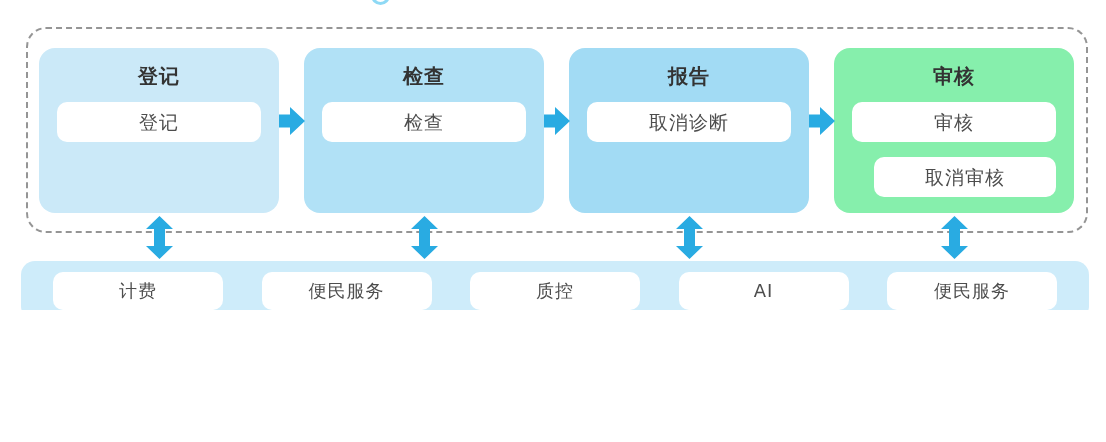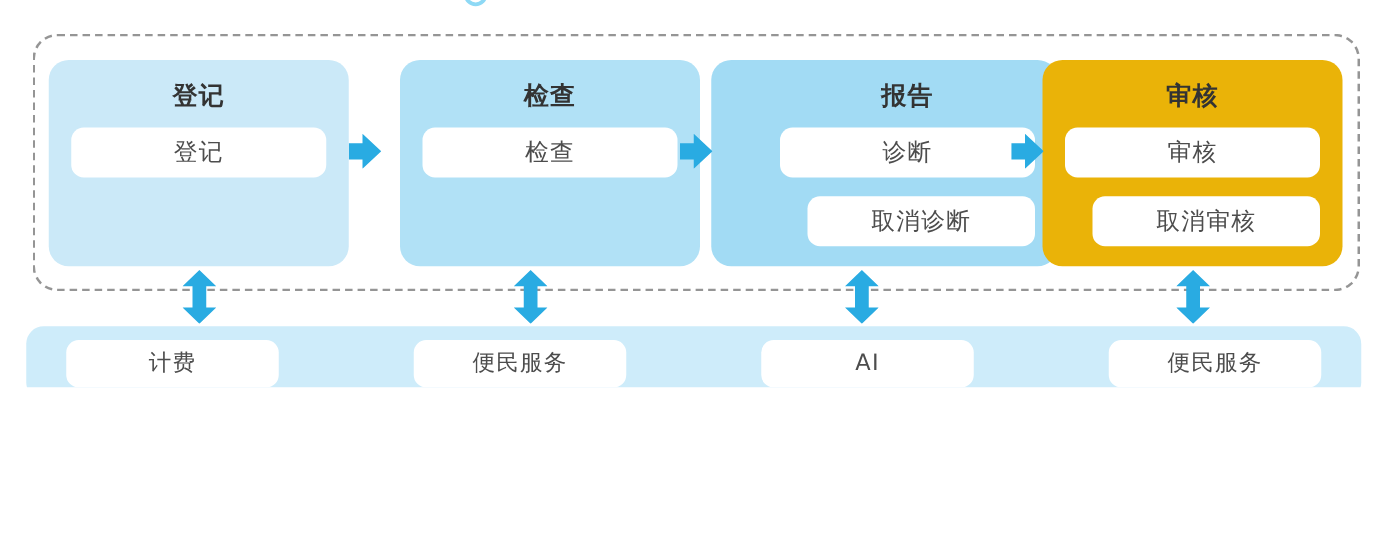--- a/index.html
+++ b/index.html
@@ -38,21 +38,21 @@
     border-radius: 20px;
   }
   .stage {
     position: absolute;
     top: 48px;
     width: 240px;
     height: 165px;
     border-radius: 16px;
   }
   .stage.s0 { left: 39px;  background: #CBE9F8; }
-  .stage.s1 { left: 320px; background: #B1E1F6; }
+  .stage.s1 { left: 304px; background: #B1E1F6; }
   .stage.s2 { left: 569px; background: #A2DBF4; }
   .stage.s3 { left: 834px; background: #8CD3F1; }
   .stage-title {
     margin-top: 14px;
     height: 28px;
     line-height: 28px;
     text-align: center;
     font-size: 20px;
     font-weight: bold;
     color: #333333;
@@ -133,27 +133,26 @@
   <div class="stage s0" style="background-color: rgb(203, 233, 248);">
     <div class="stage-title">登记</div>
     <div class="action-btn">登记</div>
   </div>
 
   <div class="stage s1" style="background-color: rgb(177, 225, 246);">
     <div class="stage-title">检查</div>
     <div class="action-btn">检查</div>
   </div>
 
-  <div class="stage s2" style="background-color: rgb(162, 219, 244); padding-left: 37px;">
+  <div class="stage s2" style="background-color: rgb(162, 219, 244);">
     <div class="stage-title">报告</div>
-    <div class="action-btn">诊断</div>
     <div class="action-btn">取消诊断</div>
   </div>
 
-  <div class="stage s3" style="background-color: #eab308;">
+  <div class="stage s3" style="background-color: #86efac;">
     <div class="stage-title">审核</div>
     <div class="action-btn">审核</div>
     <div class="action-btn">取消审核</div>
   </div>
 
   <span class="h-arrow a0" style="color: rgb(41, 171, 226);">
     <svg viewBox="0 0 26 28" xmlns="http://www.w3.org/2000/svg" aria-hidden="true">
       <polygon points="0,7.5 11,7.5 11,0 26,14 11,28 11,20.5 0,20.5" fill="currentColor"></polygon>
     </svg>
   </span>
@@ -185,17 +184,18 @@
   </span>
   <span class="v-arrow v3" style="color: rgb(41, 171, 226);">
     <svg viewBox="0 0 27 43" xmlns="http://www.w3.org/2000/svg" aria-hidden="true">
       <polygon points="13.5,0 27,13 19,13 19,30 27,30 13.5,43 0,30 8,30 8,13 0,13" fill="currentColor"></polygon>
     </svg>
   </span>
 
   <div class="services-bar" style="background-color: rgb(206, 236, 250);">
     <div class="service-pill">计费</div>
     <div class="service-pill">便民服务</div>
+    <div class="service-pill">质控</div>
     <div class="service-pill">AI</div>
     <div class="service-pill">便民服务</div>
   </div>
 
 </div>
 
 </body></html>

